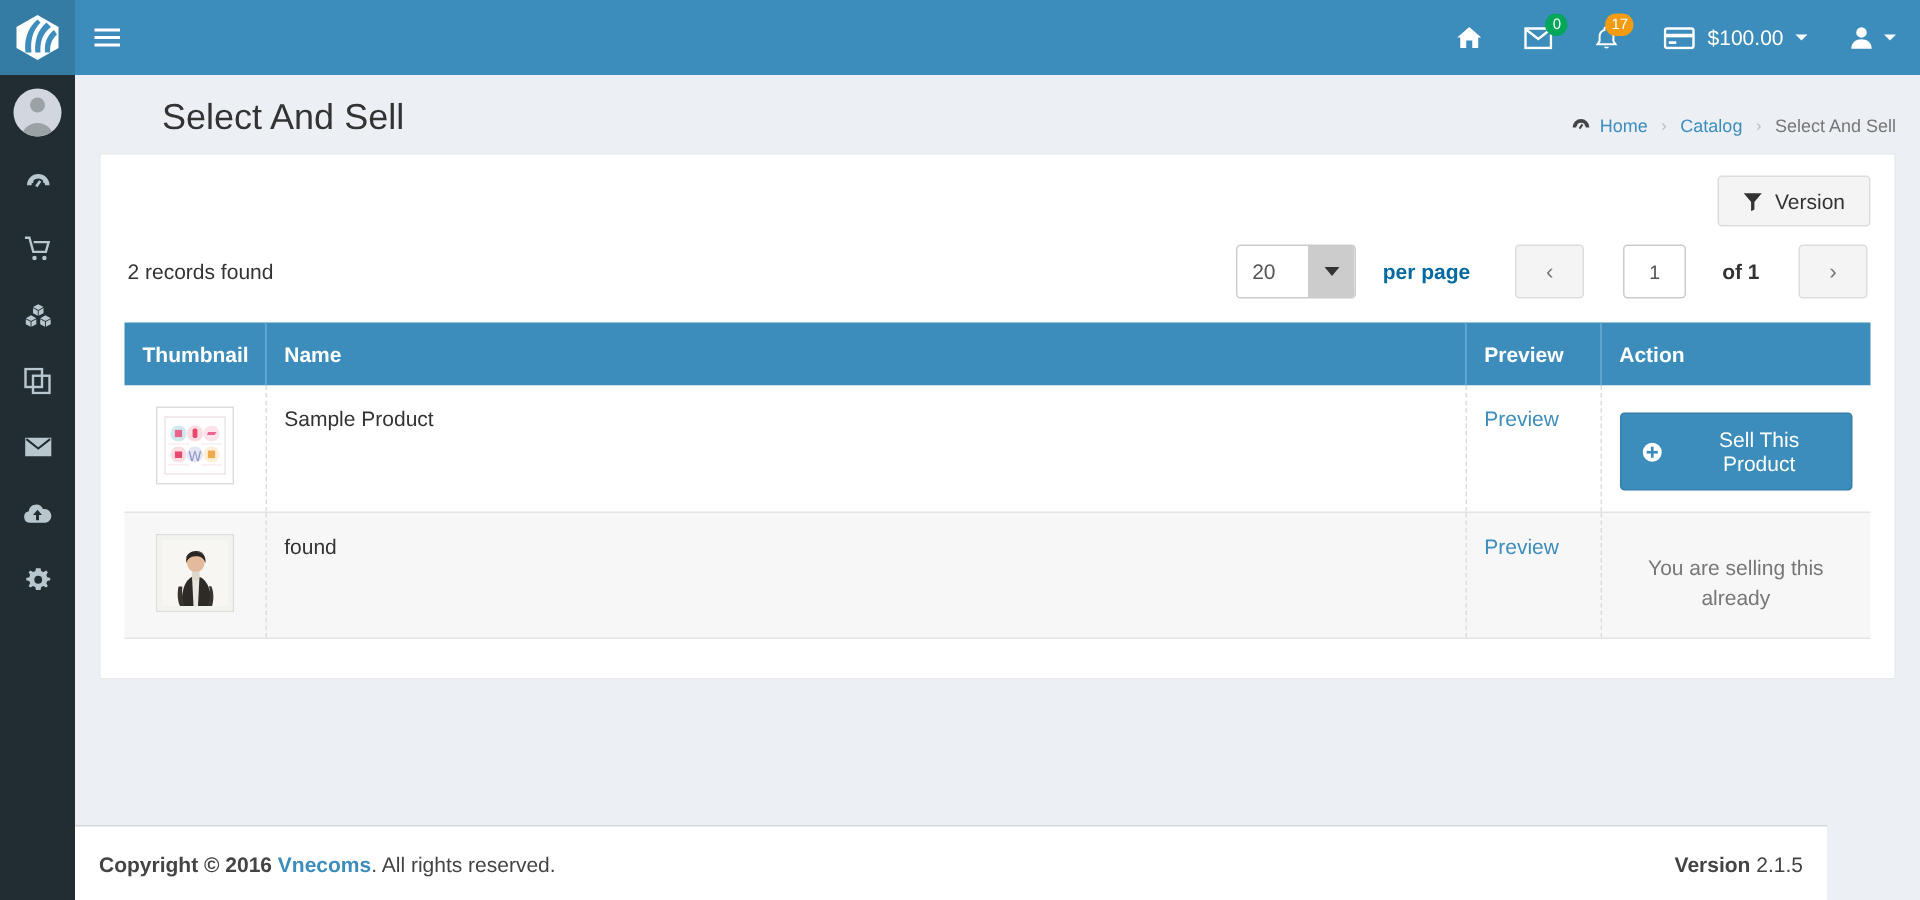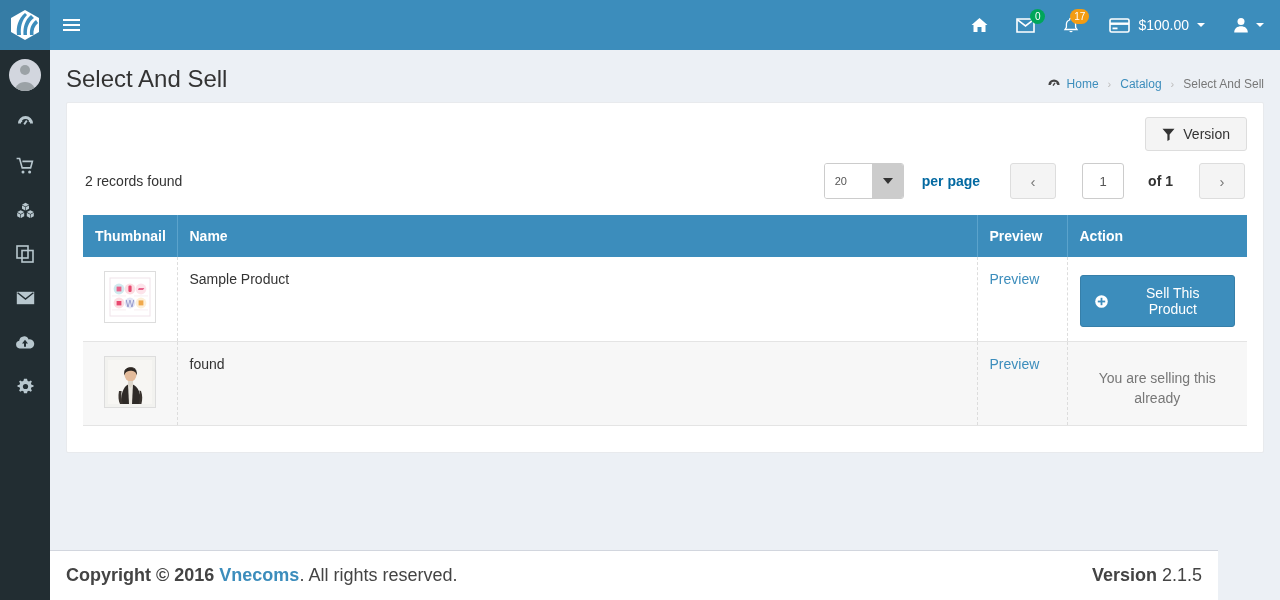--- a/index.html
+++ b/index.html
@@ -99,21 +99,21 @@
     width: 50px; height: 44px;
     display: flex; align-items: center; justify-content: center;
     cursor: pointer;
   }
   .side-item svg { fill: #b8c7ce; display: block; }
 
   
   .content { position: absolute; top: 50px; left: 50px; width: 1230px; height: 500px; background: #ecf0f5; }
   .content-header {
     padding: 14px 16px 8px 16px;
-    display: flex; align-items: center; justify-content: space-between;
+    display: flex; align-items: center; justify-content: space-between; margin-left: 42px;
   }
   .page-title {
     font-size: 24px; font-weight: normal; color: #333;
     margin: 0; line-height: 30px;
   }
   .breadcrumb { display: flex; align-items: center; font-size: 12px; gap: 0; padding-top: 10px; }
   .bc-icon { margin-right: 6px; display: flex; align-items: center; }
   .bc-icon svg { fill: #444; display: block; }
   .bc-link { color: #3c8dbc; text-decoration: none; cursor: pointer; }
   .bc-sep { margin: 0 9px; color: #bbb; font-size: 11px; }
@@ -142,21 +142,21 @@
   }
   .records-found { font-size: 14px; color: #333; }
   .pager { display: flex; align-items: center; gap: 0; }
   .select-wrap {
     display: flex; align-items: stretch;
     border: 1px solid #ccc; border-radius: 3px; overflow: hidden;
     background: #fff; height: 36px;
   }
   .select-val {
     width: 47px; display: flex; align-items: center; padding-left: 10px;
-    font-size: 11px; color: #555; background: #fff;
+    font-size: 14px; color: #555; background: #fff;
   }
   .select-arrow {
     width: 31px; background: #ccc;
     display: flex; align-items: center; justify-content: center;
     border-left: 1px solid #ccc; cursor: pointer;
   }
   .select-arrow i {
     width: 0; height: 0;
     border-left: 5px solid transparent;
     border-right: 5px solid transparent;
@@ -215,21 +215,21 @@
   }
   .btn-sell svg { fill: #fff; display: block; }
   .selling-note { color: #777; font-size: 14px; line-height: 20px; display: block; padding-top: 8px; }
 
   
   .footer {
     position: absolute; bottom: 0; left: 50px;
     width: 1168px; height: 50px;
     background: #fff; border-top: 1px solid #d2d6de;
     display: flex; align-items: center; justify-content: space-between;
-    padding: 0 16px; font-size: 18px; color: #444;
+    padding: 0 16px; font-size: 14px; color: #444;
   }
   .footer b { font-weight: bold; }
   .footer .brand { color: #3c8dbc; font-weight: bold; text-decoration: none; cursor: pointer; }
   .footer-right b { font-weight: bold; }
 </style>
 </head>
 <body>
 
 <div class="app">
 

